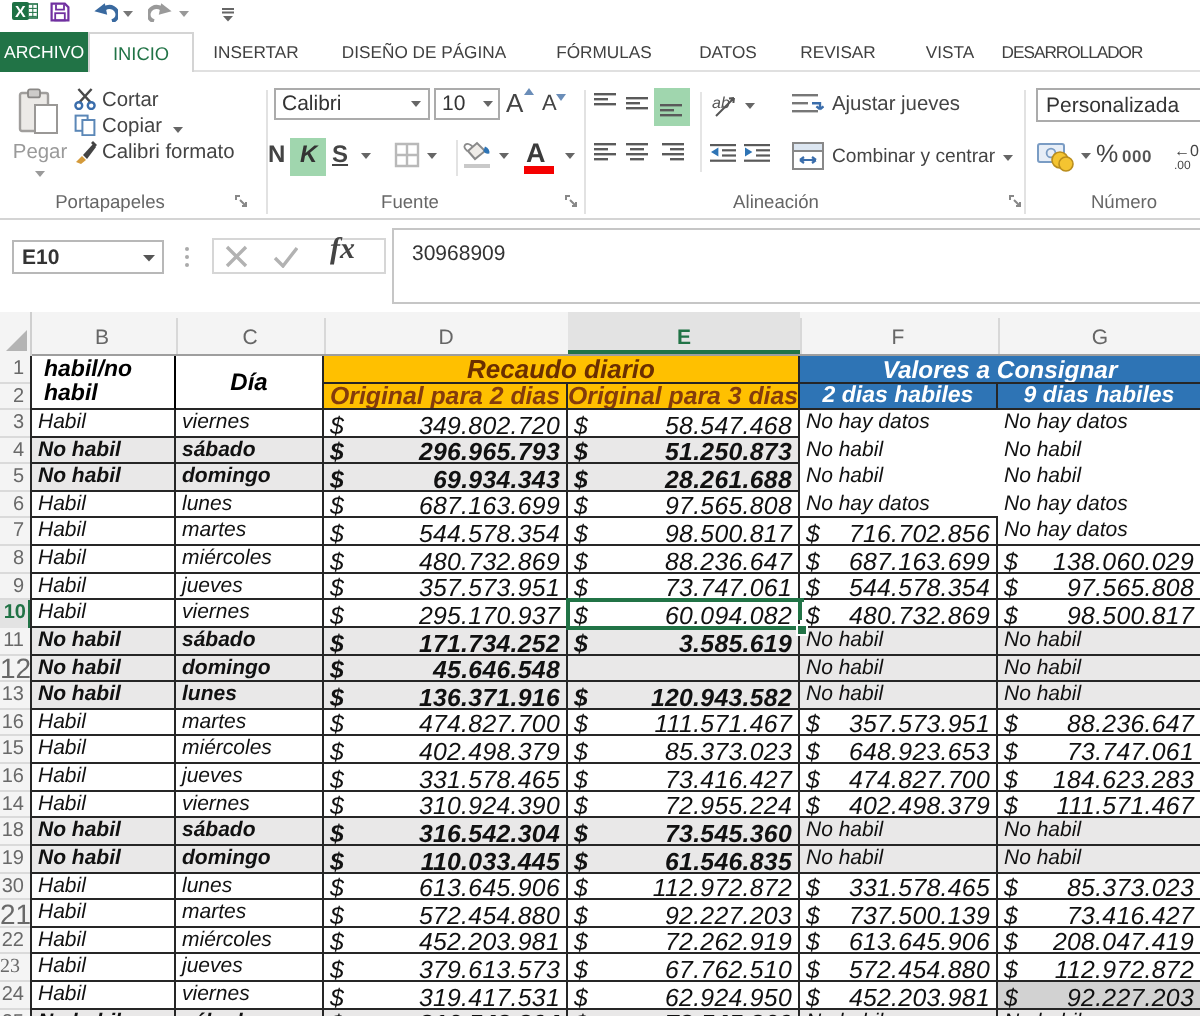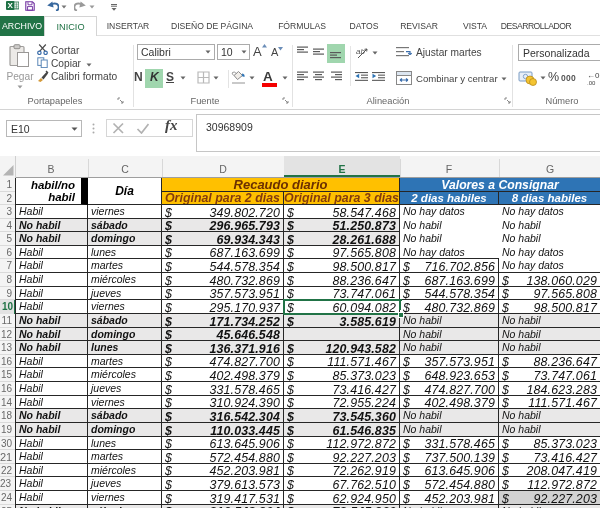--- a/index.html
+++ b/index.html
@@ -194,21 +194,21 @@
     <rect x="0" y="8.8" width="13" height="1.1" fill="#5a5a5a"></rect>
 <path d="M4.2 5 L0.5 2.7 v4.6z" fill="#2e74b5"></path>
 </svg>
 <div class="ab " style="left:350px;top:46px;width:1px;height:40px;background:#e5e5e5;"></div>
 <svg class="ab" style="left:396px;top:46px" width="16" height="14" viewBox="0 0 16 14">
 <rect x="0" y="1" width="13" height="1.2" fill="#777"></rect>
 <rect x="0" y="5" width="8" height="1.2" fill="#777"></rect>
 <rect x="0" y="9" width="13" height="1.2" fill="#777"></rect>
 <path d="M10 5.6 h4 v3 M14 8.6 l-1.8 -1.4 M14 8.6 l1.8 -1.4" stroke="#3a6dab" stroke-width="1.2" fill="none"></path>
 </svg>
-<div class="ab btxt" style="left:416px;top:47px;">Ajustar martes</div>
+<div class="ab btxt" style="left:416px;top:47px;">Ajustar jueves</div>
 <svg class="ab" style="left:396px;top:71px" width="16" height="14" viewBox="0 0 16 14">
 <rect x="0.5" y="0.5" width="15" height="13" fill="#fff" stroke="#888" stroke-width="1"></rect>
 <rect x="0.5" y="0.5" width="15" height="4" fill="#dce6f1" stroke="#888" stroke-width="1"></rect>
 <path d="M4 9 h8 M4 9 l2 -1.5 M4 9 l2 1.5 M12 9 l-2 -1.5 M12 9 l-2 1.5" stroke="#3a6dab" stroke-width="1.1" fill="none"></path>
 </svg>
 <div class="ab btxt" style="left:416px;top:73px;font-size:9.6px;">Combinar y centrar</div>
 <svg class="ab" style="left:501px;top:77px" width="6" height="4" viewBox="0 0 6 4">
     <path d="M0.5 0.5h5L3 3.5z" fill="#666"></path>
   </svg>
 <div class="ab grp" style="left:388px;top:96px;transform:translateX(-50%);">Alineación</div>
@@ -227,21 +227,21 @@
     <path d="M0.5 0.5h5L3 3.5z" fill="#666"></path>
   </svg>
 <div class="ab " style="left:548px;top:70px;font-size:12.5px;color:#444;">%</div>
 <div class="ab " style="left:561px;top:73px;font-size:8.5px;font-weight:bold;color:#555;letter-spacing:0.3px;">000</div>
 <svg class="ab" style="left:587px;top:70px" width="14" height="15" viewBox="0 0 14 15">
 <text x="0" y="8" font-size="8" fill="#444" font-family="Liberation Sans">←0</text>
 <text x="0" y="14.5" font-size="6" fill="#444" font-family="Liberation Sans">.00</text>
 </svg>
 <div class="ab grp" style="left:562px;top:96px;transform:translateX(-50%);">Número</div>
 <div class="ab " style="left:6px;top:120px;width:76px;height:17px;border:1px solid #b8b8b8;background:#fff;"></div>
-<div class="ab " style="left:11px;top:123px;font-size:10.5px;color:#333;">E10</div>
+<div class="ab " style="left:11px;top:123px;font-size:10.5px;color:#333;font-weight:bold;">E10</div>
 <svg class="ab" style="left:71px;top:127px" width="7" height="4" viewBox="0 0 7 4">
     <path d="M0.5 0.5h6L3.5 3.8z" fill="#555"></path>
   </svg>
 <svg class="ab" style="left:92px;top:123px" width="3" height="11" viewBox="0 0 3 11">
     <circle cx="1.5" cy="1.5" r="1" fill="#aaa"></circle>
     <circle cx="1.5" cy="5.5" r="1" fill="#aaa"></circle>
     <circle cx="1.5" cy="9.5" r="1" fill="#aaa"></circle>
   </svg>
 <div class="ab " style="left:106px;top:119px;width:87px;height:18px;border:1px solid #d6d6d6;background:#fff;"></div>
 <svg class="ab" style="left:112px;top:122px" width="12" height="12" viewBox="0 0 12 12">
@@ -278,42 +278,42 @@
 <div class="ab cell" style="left:0px;top:205px;width:15px;height:14px;color:#696969;font-size:10px;text-align:right;padding-right:3px;line-height:14px;border-bottom:1px solid #dadada;">3</div>
 <div class="ab cell" style="left:0px;top:219px;width:15px;height:13px;color:#696969;font-size:10px;text-align:right;padding-right:3px;line-height:13px;border-bottom:1px solid #dadada;">4</div>
 <div class="ab cell" style="left:0px;top:232px;width:15px;height:14px;color:#696969;font-size:10px;text-align:right;padding-right:3px;line-height:14px;border-bottom:1px solid #dadada;">5</div>
 <div class="ab cell" style="left:0px;top:246px;width:15px;height:13px;color:#696969;font-size:10px;text-align:right;padding-right:3px;line-height:13px;border-bottom:1px solid #dadada;">6</div>
 <div class="ab cell" style="left:0px;top:259px;width:15px;height:14px;color:#696969;font-size:10px;text-align:right;padding-right:3px;line-height:14px;border-bottom:1px solid #dadada;">7</div>
 <div class="ab cell" style="left:0px;top:273px;width:15px;height:14px;color:#696969;font-size:10px;text-align:right;padding-right:3px;line-height:14px;border-bottom:1px solid #dadada;">8</div>
 <div class="ab cell" style="left:0px;top:287px;width:15px;height:13px;color:#696969;font-size:10px;text-align:right;padding-right:3px;line-height:13px;border-bottom:1px solid #dadada;">9</div>
 <div class="ab cell" style="left:0px;top:300px;width:15px;height:14px;background:#e3e3e3;color:#217346;font-weight:bold;font-size:10px;text-align:right;padding-right:2px;line-height:14px;">10</div>
 <div class="ab " style="left:14px;top:300px;width:2px;height:14px;background:#217346;"></div>
 <div class="ab cell" style="left:0px;top:314px;width:15px;height:14px;color:#696969;font-size:10px;text-align:right;padding-right:3px;line-height:14px;border-bottom:1px solid #dadada;">11</div>
-<div class="ab cell" style="left:0px;top:328px;width:15px;height:13px;color:#696969;font-size:10px;text-align:right;padding-right:3px;line-height:13px;border-bottom:1px solid #dadada;">12</div>
+<div class="ab cell" style="left:0px;top:328px;width:15px;height:13px;color:#696969;font-size:14px;text-align:right;padding-right:3px;line-height:13px;border-bottom:1px solid #dadada;">12</div>
 <div class="ab cell" style="left:0px;top:341px;width:15px;height:14px;color:#696969;font-size:10px;text-align:right;padding-right:3px;line-height:14px;border-bottom:1px solid #dadada;">13</div>
 <div class="ab cell" style="left:0px;top:355px;width:15px;height:13px;color:#696969;font-size:10px;text-align:right;padding-right:3px;line-height:13px;border-bottom:1px solid #dadada;">16</div>
 <div class="ab cell" style="left:0px;top:368px;width:15px;height:14px;color:#696969;font-size:10px;text-align:right;padding-right:3px;line-height:14px;border-bottom:1px solid #dadada;">15</div>
 <div class="ab cell" style="left:0px;top:382px;width:15px;height:14px;color:#696969;font-size:10px;text-align:right;padding-right:3px;line-height:14px;border-bottom:1px solid #dadada;">16</div>
 <div class="ab cell" style="left:0px;top:396px;width:15px;height:13px;color:#696969;font-size:10px;text-align:right;padding-right:3px;line-height:13px;border-bottom:1px solid #dadada;">14</div>
 <div class="ab cell" style="left:0px;top:409px;width:15px;height:14px;color:#696969;font-size:10px;text-align:right;padding-right:3px;line-height:14px;border-bottom:1px solid #dadada;">18</div>
 <div class="ab cell" style="left:0px;top:423px;width:15px;height:14px;color:#696969;font-size:10px;text-align:right;padding-right:3px;line-height:14px;border-bottom:1px solid #dadada;">19</div>
 <div class="ab cell" style="left:0px;top:437px;width:15px;height:13px;color:#696969;font-size:10px;text-align:right;padding-right:3px;line-height:13px;border-bottom:1px solid #dadada;">30</div>
-<div class="ab cell" style="left:0px;top:450px;width:15px;height:14px;color:#696969;font-size:11px;text-align:center;padding-right:3px;line-height:14px;border-bottom:1px solid #dadada;">21</div>
+<div class="ab cell" style="left:0px;top:450px;width:15px;height:14px;color:#696969;font-size:14px;text-align:center;padding-right:3px;line-height:14px;border-bottom:1px solid #dadada;">21</div>
 <div class="ab cell" style="left:0px;top:464px;width:15px;height:13px;color:#696969;font-size:10px;text-align:right;padding-right:3px;line-height:13px;border-bottom:1px solid #dadada;">22</div>
-<div class="ab cell" style="left:0px;top:477px;width:15px;height:14px;color:#696969;font-size:10px;text-align:left;padding-right:3px;line-height:14px;border-bottom:1px solid #dadada;">23</div>
+<div class="ab cell" style="left:0px;top:477px;width:15px;height:14px;color:#696969;font-size:10px;text-align:left;padding-right:3px;line-height:14px;border-bottom:1px solid #dadada;font-family:Liberation Serif, serif;">23</div>
 <div class="ab cell" style="left:0px;top:491px;width:15px;height:14px;color:#696969;font-size:10px;text-align:right;padding-right:3px;line-height:14px;border-bottom:1px solid #dadada;">24</div>
 <div class="ab cell" style="left:0px;top:505px;width:15px;height:13px;color:#696969;font-size:10px;text-align:right;padding-right:3px;line-height:13px;border-bottom:1px solid #dadada;">25</div>
-<div class="ab cell it" style="left:15px;top:178px;width:73px;height:27px;border-right:7px solid #000000;border-bottom:1px solid #262626;border-left:1px solid #262626;font-weight:bold;font-size:11.5px;color:#000;display:flex;align-items:center;justify-content:center;text-align:right;white-space:normal;line-height:12px;padding:0 6px;">habil/no habil</div>
+<div class="ab cell it" style="left:15px;top:178px;width:73px;height:27px;border-right:1px solid #000000;border-bottom:1px solid #262626;border-left:1px solid #262626;font-weight:bold;font-size:11.5px;color:#000;display:flex;align-items:center;justify-content:center;text-align:left;white-space:normal;line-height:12px;padding:0 6px;">habil/no habil</div>
 <div class="ab cell it" style="left:88px;top:178px;width:74px;height:27px;border-right:1px solid #262626;border-bottom:1px solid #262626;font-weight:bold;font-size:12px;color:#000;display:flex;align-items:center;justify-content:center;">Día</div>
 <div class="ab cell it" style="left:162px;top:178px;width:238px;height:14px;background:#ffc000;border-right:1px solid #262626;border-bottom:1px solid #262626;font-weight:bold;font-size:13px;color:#6b2f00;display:flex;align-items:center;justify-content:center;">Recaudo diario</div>
 <div class="ab cell it" style="left:162px;top:192px;width:122px;height:13px;background:#ffc000;border-right:1px solid #262626;border-bottom:1px solid #262626;font-weight:bold;font-size:12.4px;color:#843c0c;display:flex;align-items:center;justify-content:center;">Original para 2 dias</div>
 <div class="ab cell it" style="left:284px;top:192px;width:116px;height:13px;background:#ffc000;border-right:1px solid #262626;border-bottom:1px solid #262626;font-weight:bold;font-size:12.4px;color:#843c0c;display:flex;align-items:center;justify-content:center;">Original para 3 dias</div>
 <div class="ab cell it" style="left:400px;top:178px;width:201px;height:14px;background:#2e74b5;border-right:1px solid #262626;border-bottom:1px solid #262626;font-weight:bold;font-size:12.2px;color:#fff;display:flex;align-items:center;justify-content:center;">Valores a Consignar</div>
 <div class="ab cell it" style="left:400px;top:192px;width:99px;height:13px;background:#2e74b5;border-right:1px solid #262626;border-bottom:1px solid #262626;font-weight:bold;font-size:11.5px;color:#fff;display:flex;align-items:center;justify-content:center;">2 dias habiles</div>
-<div class="ab cell it" style="left:499px;top:192px;width:102px;height:13px;background:#2e74b5;border-right:1px solid #262626;border-bottom:1px solid #262626;font-weight:bold;font-size:11.5px;color:#fff;display:flex;align-items:center;justify-content:center;">8 dias habiles</div>
+<div class="ab cell it" style="left:499px;top:192px;width:102px;height:13px;background:#2e74b5;border-right:1px solid #262626;border-bottom:1px solid #262626;font-weight:bold;font-size:11.5px;color:#fff;display:flex;align-items:center;justify-content:center;">9 dias habiles</div>
 <div class="ab cell it" style="left:15px;top:205px;width:73px;height:14px;border-right:1px solid #262626;border-bottom:1px solid #262626;border-left:1px solid #262626;font-size:10.5px;color:#111;padding-left:3px;line-height:13px;">Habil</div>
 <div class="ab cell it" style="left:88px;top:205px;width:74px;height:14px;border-right:1px solid #262626;border-bottom:1px solid #262626;font-size:10.5px;color:#111;padding-left:3px;line-height:13px;">viernes</div>
 <div class="ab cell it cur" style="left:162px;top:205px;width:122px;height:14px;border-right:1px solid #262626;border-bottom:1px solid #262626;font-size:12.4px;color:#111;letter-spacing:0.15px;padding:0 3px 0 3px;">
     <span>$</span>
     <span>349.802.720</span>
   </div>
 <div class="ab cell it cur" style="left:284px;top:205px;width:116px;height:14px;border-right:1px solid #262626;border-bottom:1px solid #262626;font-size:12.4px;color:#111;letter-spacing:0.15px;padding:0 3px 0 3px;">
     <span>$</span>
     <span>58.547.468</span>
   </div>

